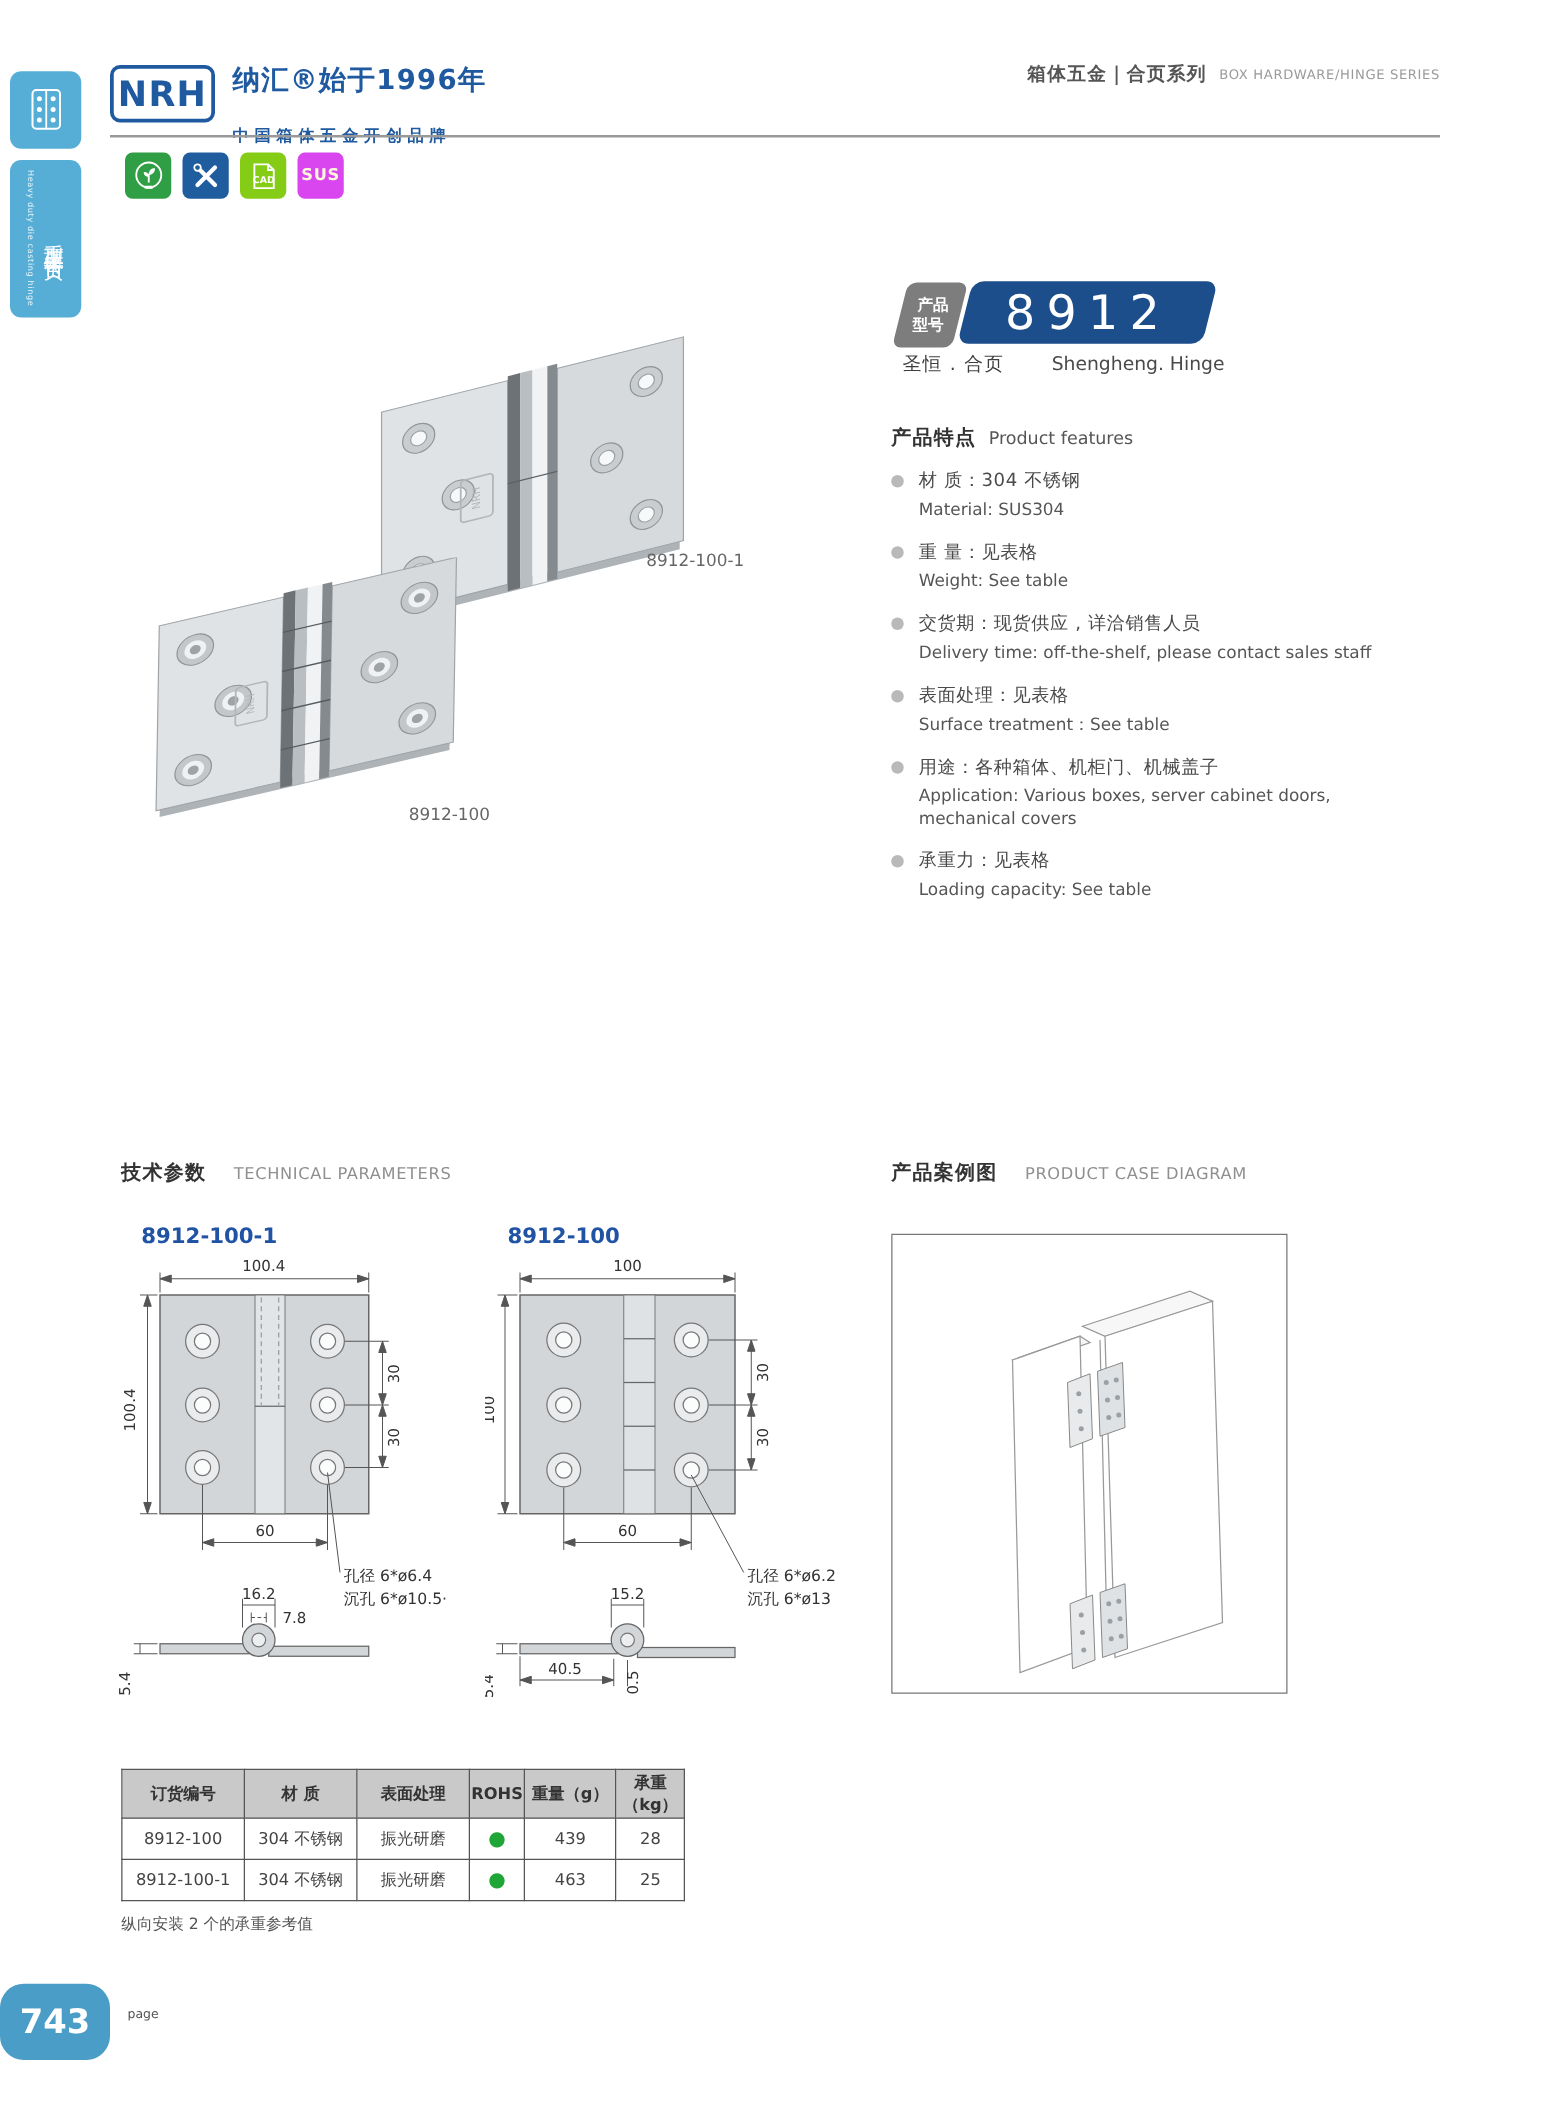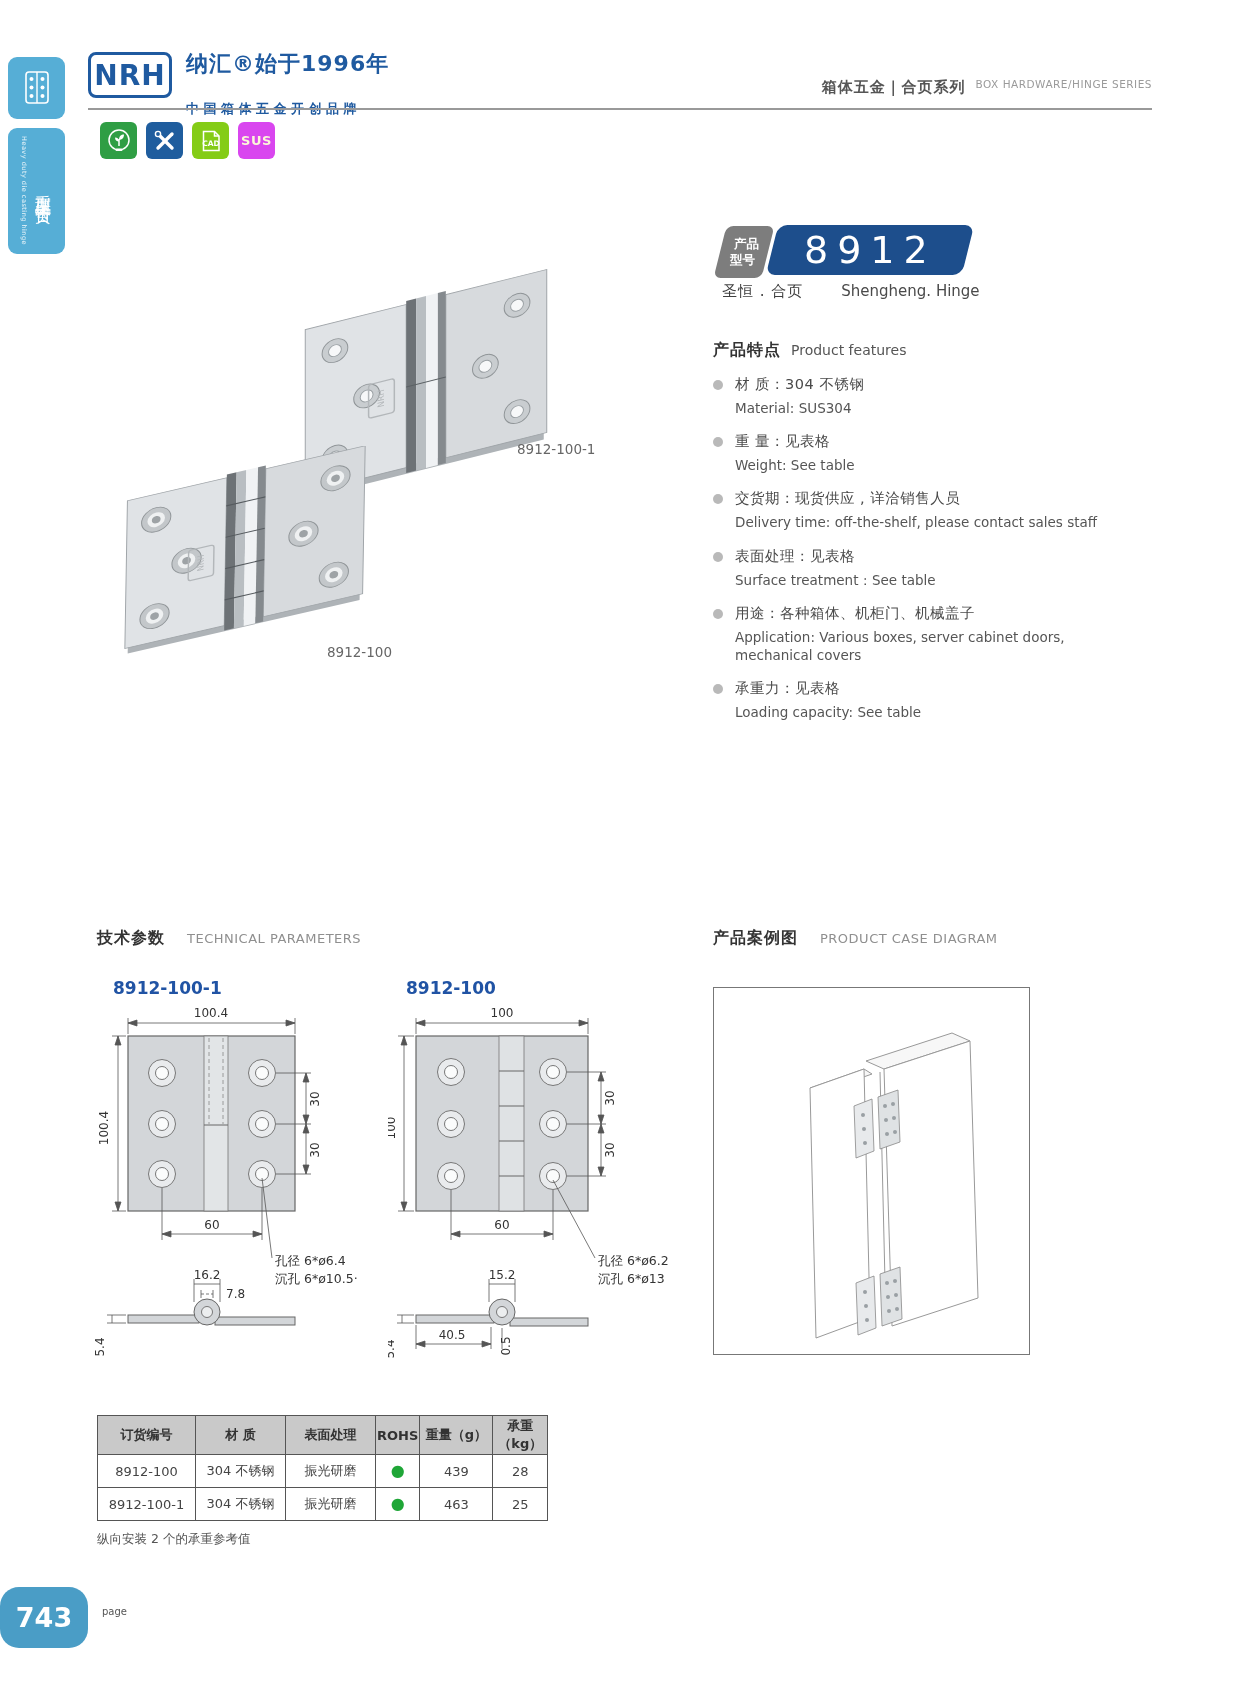--- a/index.html
+++ b/index.html
@@ -13,21 +13,21 @@
   .side-tab2{top:128px;width:57px;height:126px;display:flex;align-items:center;justify-content:center;gap:4px;padding:6px 0;box-sizing:border-box;}
   .side-en{writing-mode:vertical-rl;font-size:6.5px;color:#eaf5fa;letter-spacing:.5px;}
   .side-cn{writing-mode:vertical-rl;font-size:16px;color:#ffffff;letter-spacing:3px;font-weight:500;}
 
   
   .logo-box{position:absolute;left:88px;top:52px;width:84px;height:46px;border:3px solid #1f5aa0;border-radius:8px;
             display:flex;align-items:center;justify-content:center;font-size:28px;font-weight:bold;color:#1f5aa0;letter-spacing:1px;box-sizing:border-box;}
   .brand{position:absolute;left:186px;top:49px;color:#1f5aa0;}
   .brand-t{font-size:22px;font-weight:bold;letter-spacing:1px;}
   .brand-s{font-size:13px;letter-spacing:4.5px;margin-top:21px;font-weight:600;}
-  .series{position:absolute;right:88px;top:78px;display:flex;align-items:flex-start;gap:10px;}
+  .series{position:absolute;right:88px;top:50px;display:flex;align-items:center;gap:10px;}
   .series-cn{font-size:15px;color:#555;font-weight:600;letter-spacing:1px;}
   .series-en{font-size:10.5px;color:#9a9a9a;letter-spacing:.5px;}
   .hrule{position:absolute;left:88px;top:108px;width:1064px;height:2px;background:#999;}
 
   
   .badges{position:absolute;left:100px;top:122px;display:flex;gap:9px;}
   .badge{width:37px;height:37px;border-radius:6px;display:flex;align-items:center;justify-content:center;}
 
   
   .tag{position:absolute;left:720px;top:226px;width:48px;height:52px;background:#7d7d7d;border-radius:7px;transform:skewX(-14deg);z-index:2;

